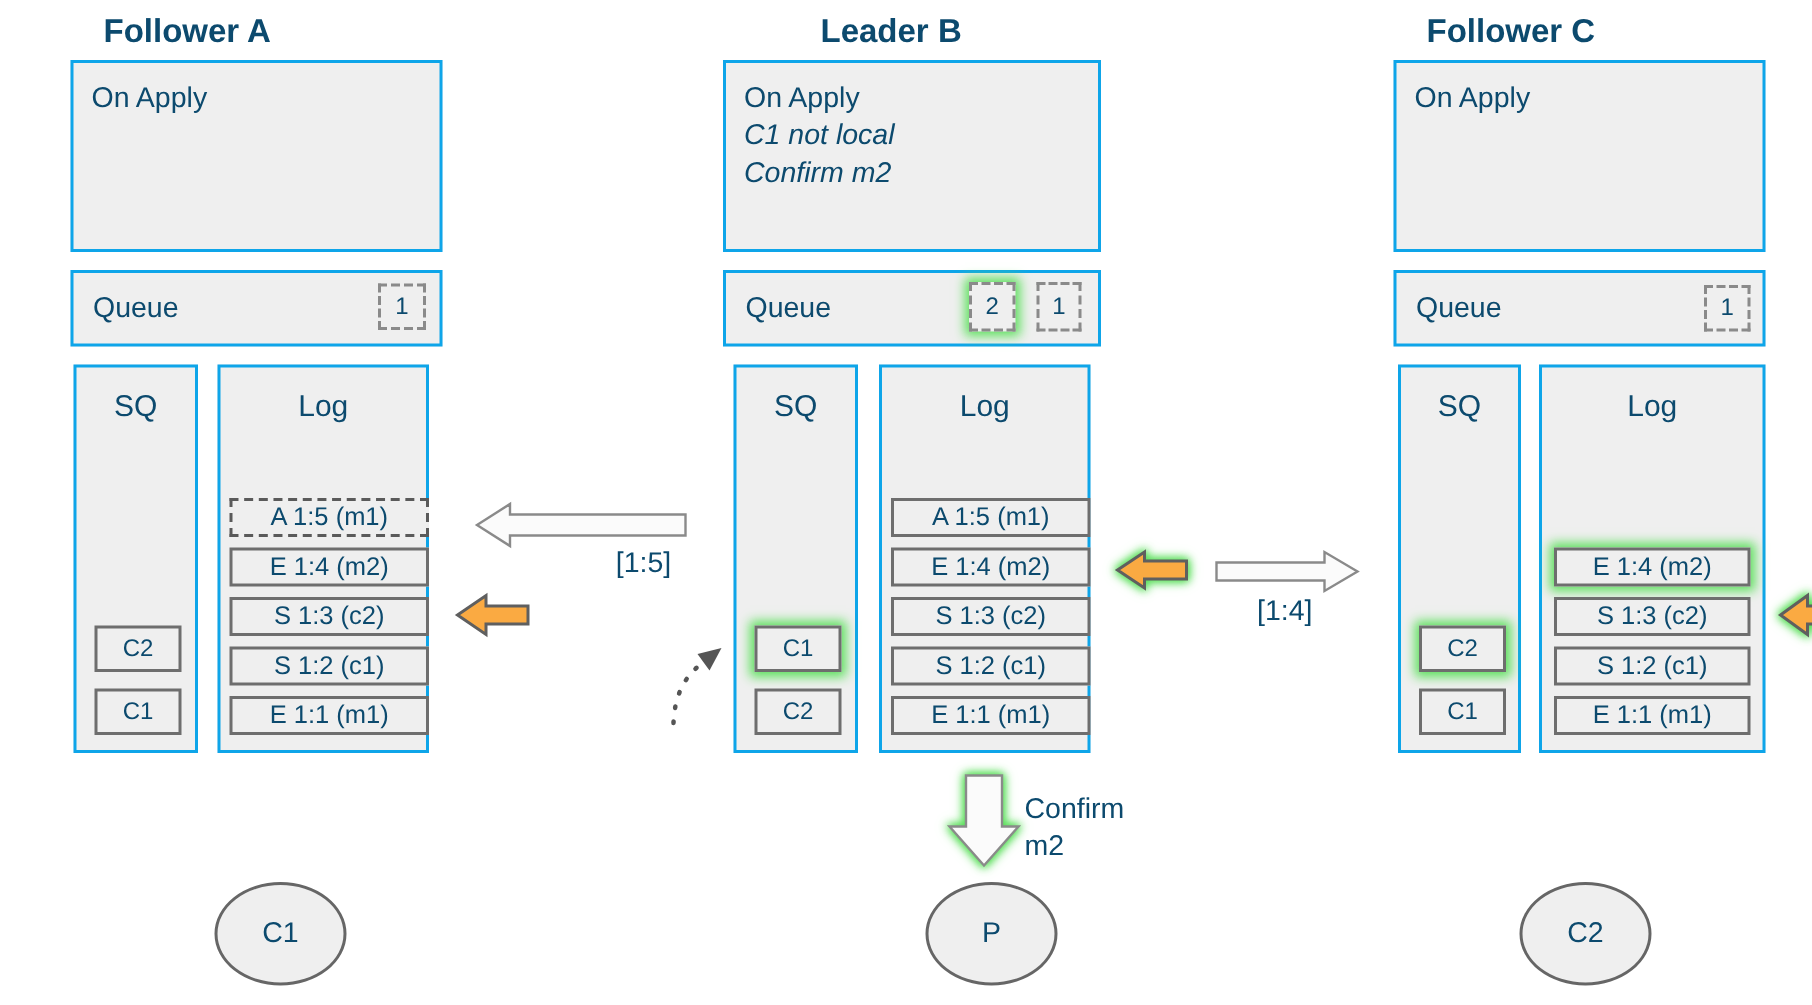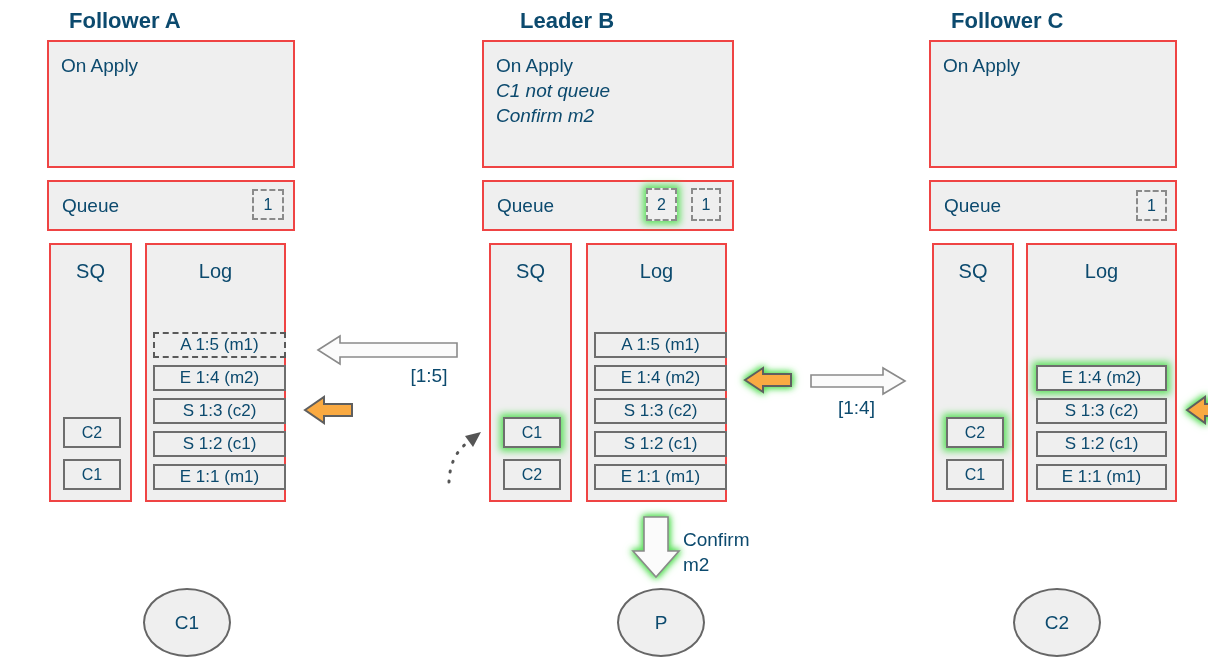--- a/index.html
+++ b/index.html
@@ -2,21 +2,21 @@
 <html><head>
 <meta charset="utf-8">
 <style>
   html,body { margin:0; padding:0; background:#ffffff; }
   .canvas {
     position:relative; width:1208px; height:670px; background:#ffffff;
     font-family:Liberation Sans, sans-serif; color:#0c4a6e; overflow:hidden;margin-left:39px;
   }
   .node-title { position:absolute; font-size:22px; font-weight:bold; white-space:nowrap; }
   .box {
-    position:absolute; background:#efefef; border:2px solid #ef4444; box-sizing:border-box;
+    position:absolute; background:#efefef; border:2px solid #0ea5e9; box-sizing:border-box;
   }
   .on-apply { padding:11px 12px; font-size:19px; line-height:25px; }
   .on-apply .italic-line { font-style:italic; }
   .queue-label { position:absolute; left:13px; top:50%; transform:translateY(-50%); font-size:19px; }
   .queue-item {
     position:absolute; border:2px dashed #8a8a8a; background:#efefef; box-sizing:border-box;
     display:flex; align-items:center; justify-content:center; font-size:16px;
   }
   .col-label { position:absolute; top:15px; left:0; width:100%; text-align:center; font-size:20px; }
   .sq-item {
@@ -65,25 +65,25 @@
     <div class="col-label">Log</div>
     <div class="log-entry dashed" style="left:6px; top:87px;  width:133px; height:26px;">A 1:5 (m1)</div>
     <div class="log-entry" style="left:6px; top:120px; width:133px; height:26px;">E 1:4 (m2)</div>
     <div class="log-entry" style="left:6px; top:153px; width:133px; height:26px;">S 1:3 (c2)</div>
     <div class="log-entry" style="left:6px; top:186px; width:133px; height:26px;">S 1:2 (c1)</div>
     <div class="log-entry" style="left:6px; top:219px; width:133px; height:26px;">E 1:1 (m1)</div>
   </div>
 
   <div class="ellipse" style="left:104px; top:588px; width:88px; height:69px;">C1</div>
 
-  <div class="node-title" style="left:481px; top:8px;">Leader B</div>
+  <div class="node-title" style="left:508px; top:8px;">Leader B</div>
 
   <div class="box on-apply" style="left:443px; top:40px; width:252px; height:128px;">
     <div>On Apply</div>
-    <div class="italic-line">C1 not queue</div>
+    <div class="italic-line">C1 not local</div>
     <div class="italic-line">Confirm m2</div>
   </div>
 
   <div class="box" style="left:443px; top:180px; width:252px; height:51px;">
     <span class="queue-label">Queue</span>
     <div class="queue-item glow" style="left:162px; top:6px; width:31px; height:33px;">2</div>
     <div class="queue-item" style="left:207px; top:6px; width:30px; height:33px;">1</div>
   </div>
 
   <div class="box" style="left:450px; top:243px; width:83px; height:259px;">

